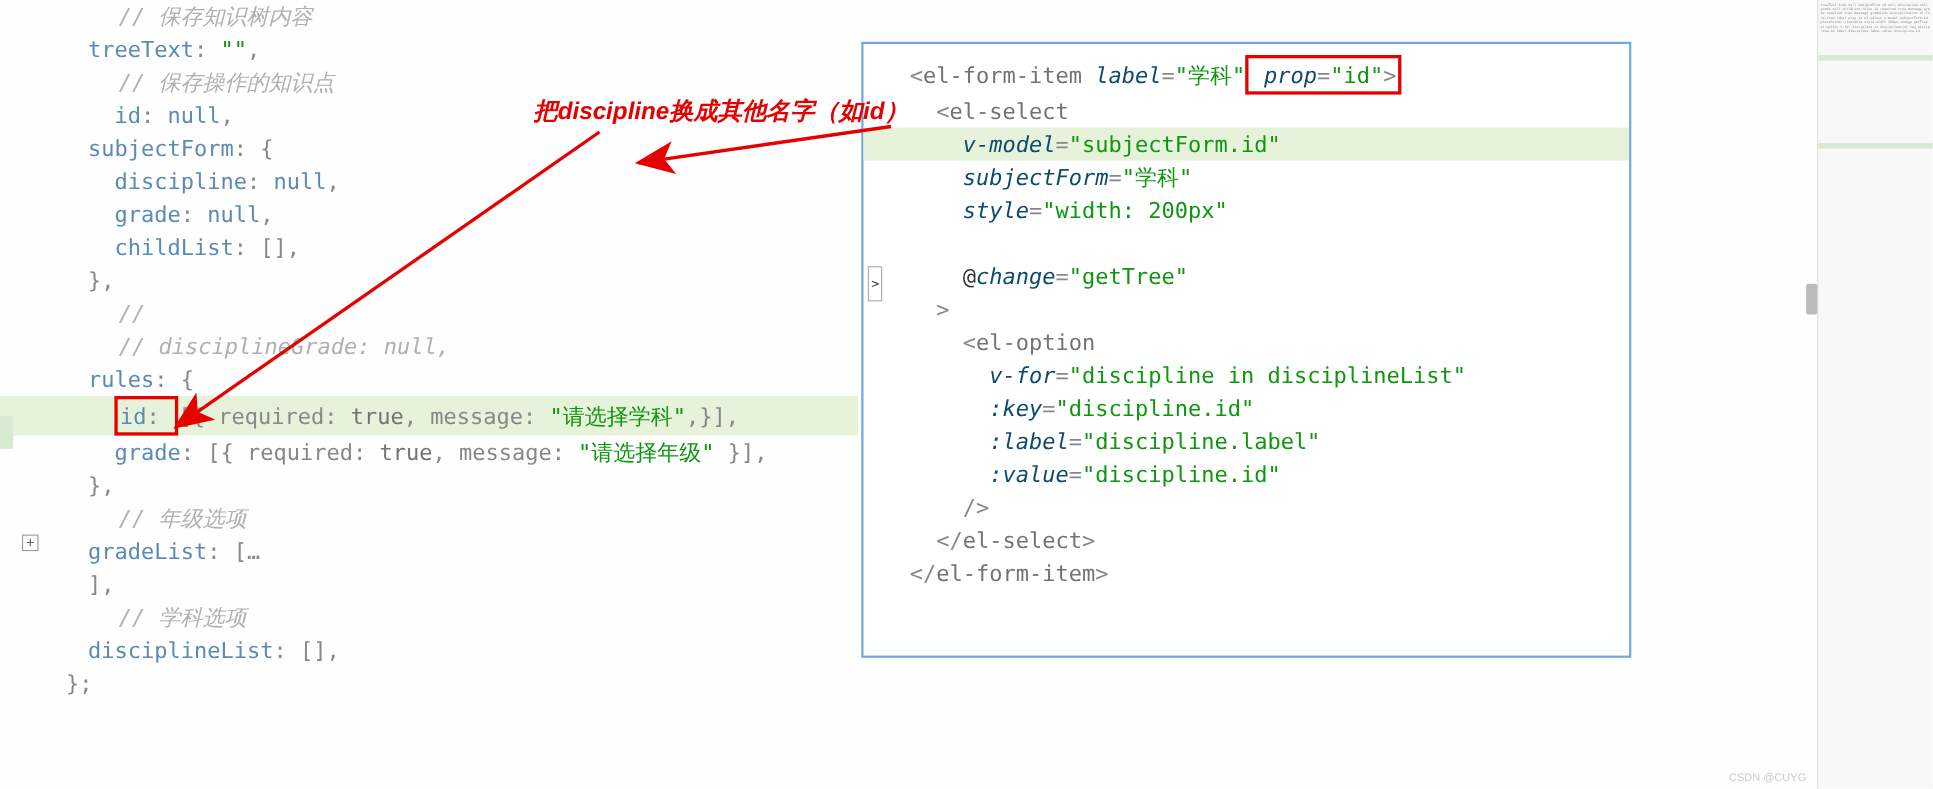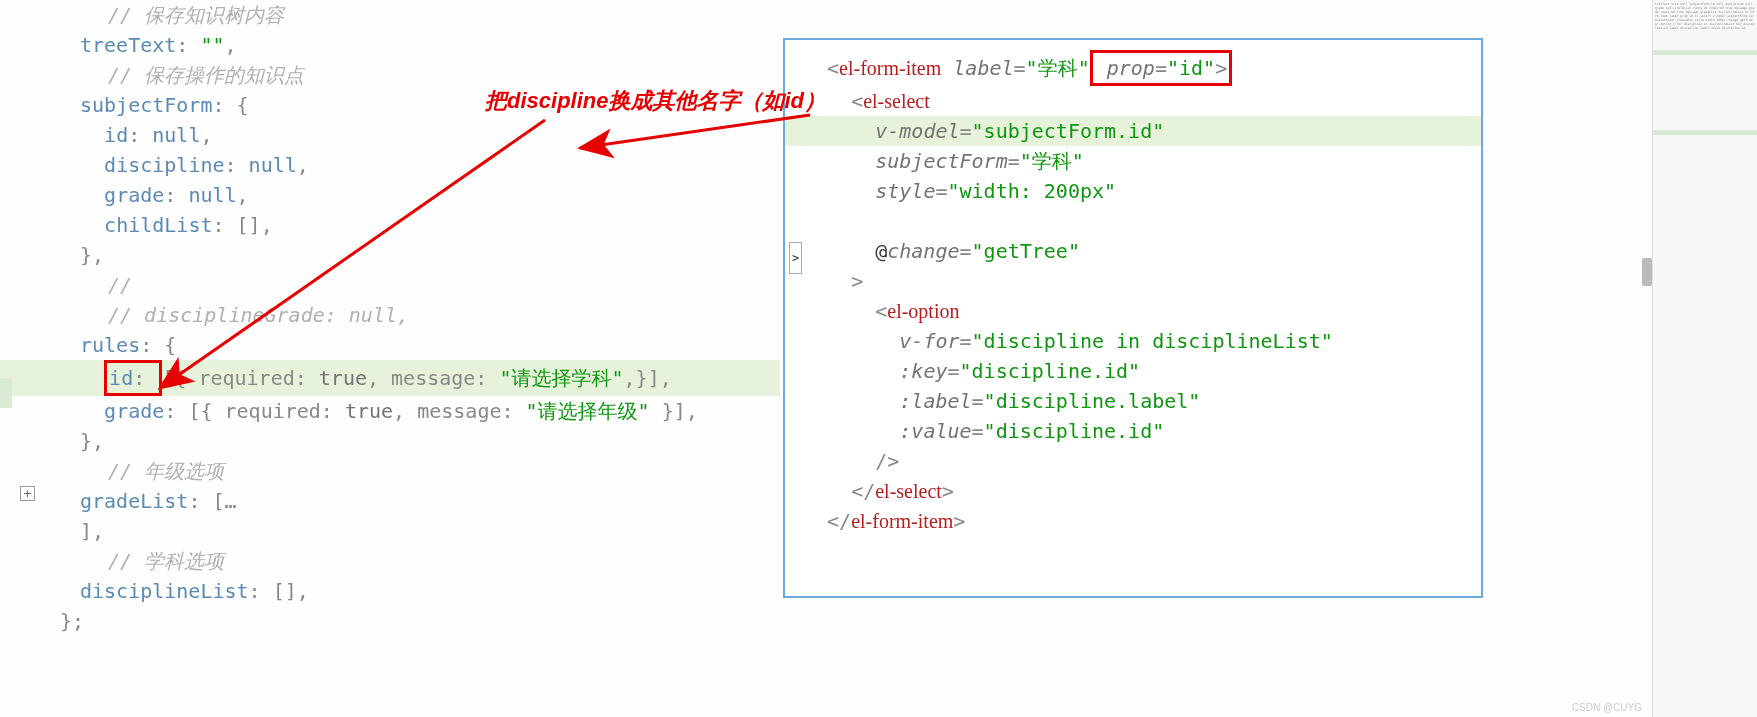--- a/index.html
+++ b/index.html
@@ -82,22 +82,22 @@
     color: #666;
     background: #fff;
     cursor: pointer;
   }
   .c-comment { color: #b0b0b0; font-style: italic; margin-left: 28px; }
   .c-key { color: #5a8ab5; }
   .c-null { color: #5a8ab5; }
   .c-true { color: #737373; }
   .c-string { color: #0f960f; }
   .c-punct { color: #888; }
-  .c-tag { color: #b91c1c; font-family: Liberation Serif, serif; }
-  .c-attr { color: #737373; font-style: italic; }
+  .c-tag { color: #737373; }
+  .c-attr { color: #0c4a6e; font-style: italic; }
   .c-attrval { color: #0f960f; }
   .red-box { border: 3px solid #e60000; display: inline-block; padding: 0 2px; }
   .annotation {
     position: absolute;
     color: #e60000;
     font-weight: bold;
     font-style: italic;
     font-size: 22px;
     font-family: "Microsoft YaHei", sans-serif;
   }
@@ -117,22 +117,22 @@
 </style>
 </head>
 <body>
 
 <div class="editor-left">
   <div class="gutter-marker-left" style="top:378px;height:30px;"></div>
 
   <div class="line"><span class="c-comment">// 保存知识树内容</span></div>
   <div class="line"><span class="c-key">treeText</span><span class="c-punct">: </span><span class="c-string">""</span><span class="c-punct">,</span></div>
   <div class="line"><span class="c-comment">// 保存操作的知识点</span></div>
+  <div class="line">  <span class="c-key">id</span><span class="c-punct">: </span><span class="c-null">null</span><span class="c-punct">,</span></div>
   <div class="line"><span class="c-key">subjectForm</span><span class="c-punct">: {</span></div>
-  <div class="line">  <span class="c-key">id</span><span class="c-punct">: </span><span class="c-null">null</span><span class="c-punct">,</span></div>
   <div class="line">  <span class="c-key">discipline</span><span class="c-punct">: </span><span class="c-null">null</span><span class="c-punct">,</span></div>
   <div class="line">  <span class="c-key">grade</span><span class="c-punct">: </span><span class="c-null">null</span><span class="c-punct">,</span></div>
   <div class="line">  <span class="c-key">childList</span><span class="c-punct">: </span><span class="c-punct">[]</span><span class="c-punct">,</span></div>
   <div class="line"><span class="c-punct">},</span></div>
   <div class="line"><span class="c-comment">//</span></div>
   <div class="line"><span class="c-comment">// disciplineGrade: null,</span></div>
   <div class="line"><span class="c-key">rules</span><span class="c-punct">: {</span></div>
   <div class="line hl-line">  <span class="red-box"><span class="c-key">id</span><span class="c-punct">: </span></span><span class="c-punct">[{ required: </span><span class="c-true">true</span><span class="c-punct">, message: </span><span class="c-string">"请选择学科"</span><span class="c-punct">,}],</span></div>
   <div class="line">  <span class="c-key">grade</span><span class="c-punct">: [{ required: </span><span class="c-true">true</span><span class="c-punct">, message: </span><span class="c-string">"请选择年级"</span><span class="c-punct"> }],</span></div>
   <div class="line"><span class="c-punct">},</span></div>

